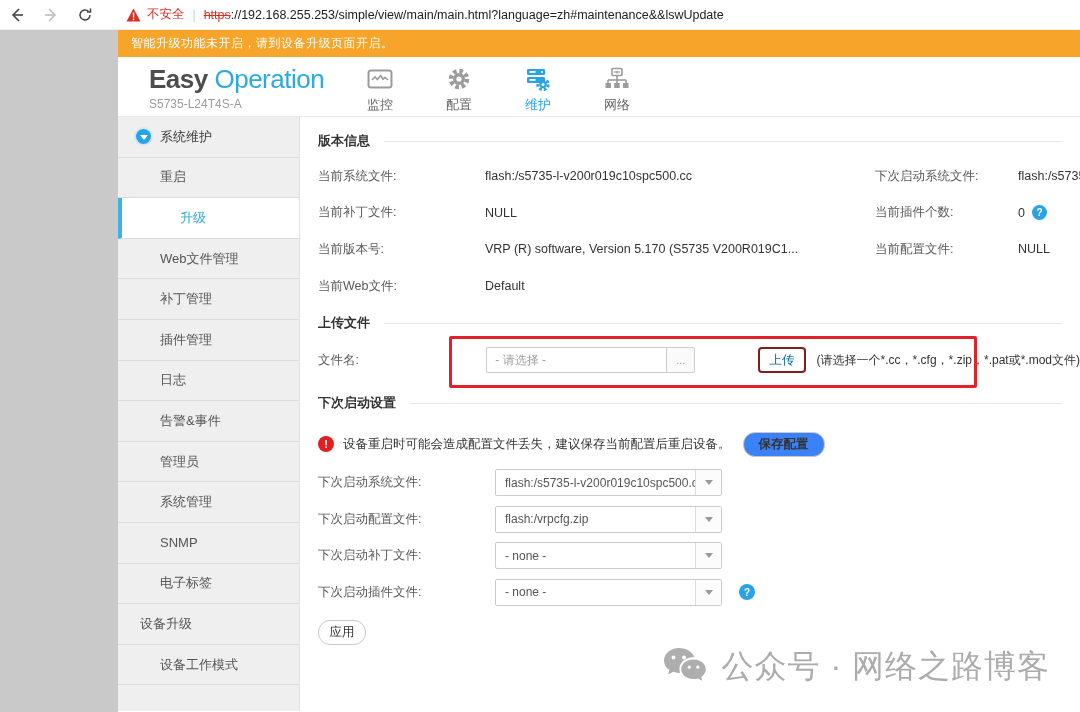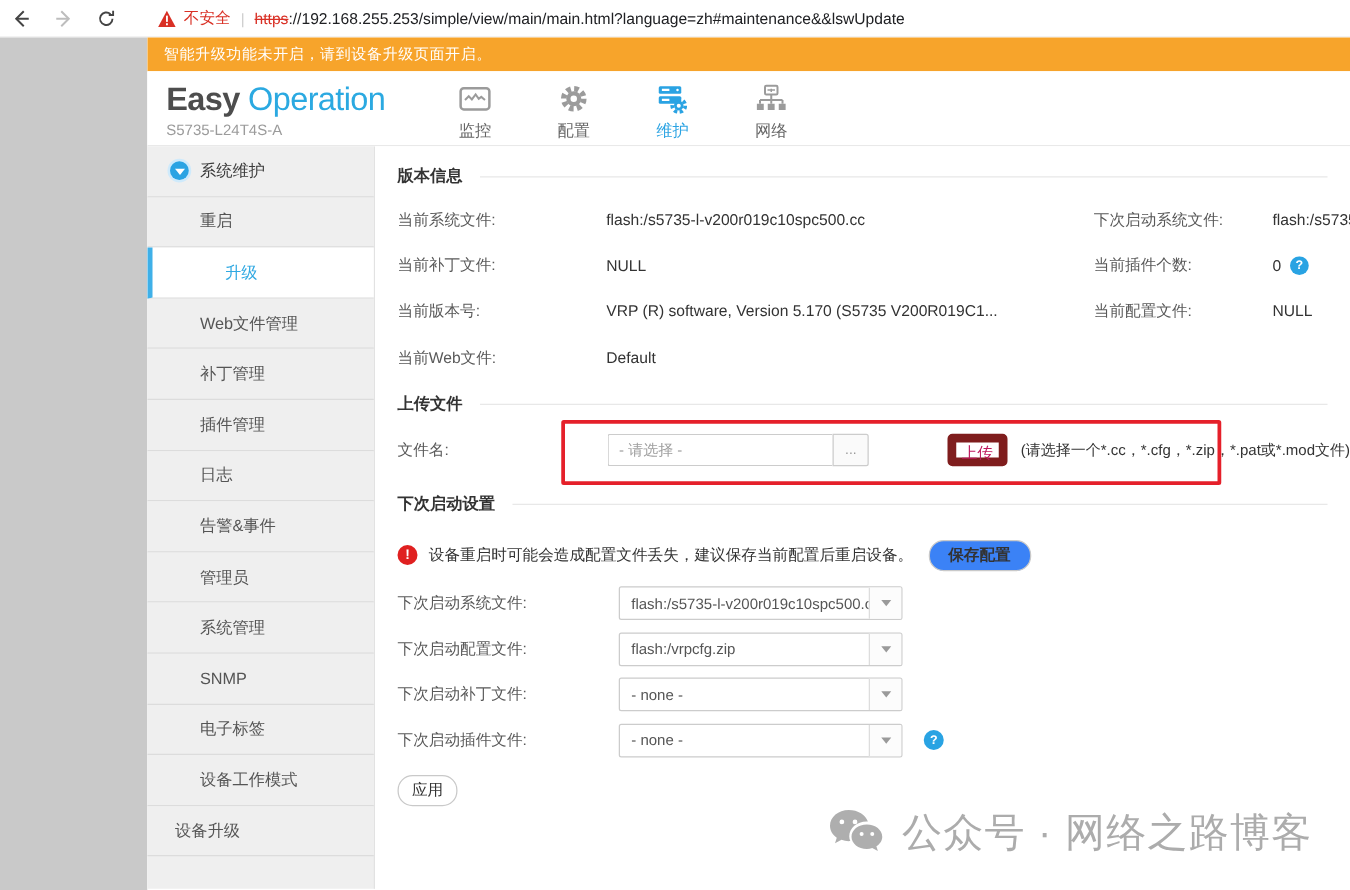--- a/index.html
+++ b/index.html
@@ -24,21 +24,21 @@
   
   .desktop-strip { position:absolute; left:0; top:30px; width:118px; height:682px; background:#c9c9c9; }
 
   
   .app { position:absolute; left:118px; top:30px; width:962px; height:682px; background:#fff; }
 
   .banner { height:27px; background:#f7a42b; color:#fff; font-size:12px;
     display:flex; align-items:center; padding-left:13px; letter-spacing:.5px; }
 
   .app-header { height:60px; background:#fff; position:relative; border-bottom:1px solid #e9e9e9; }
-  .logo { position:absolute; left:15px; top:7px; }
+  .logo { position:absolute; left:31px; top:7px; }
   .logo-line { font-size:26px; letter-spacing:-.5px; }
   .logo-easy { color:#4d4d4d; font-weight:bold; }
   .logo-op { color:#2ba9e1; font-weight:normal; }
   .logo-model { font-size:12px; color:#9b9b9b; margin-top:2px; }
 
   .tabs { position:absolute; left:232px; top:4px; display:flex; }
   .tab { width:60px; margin-right:19px; display:flex; flex-direction:column; align-items:center; cursor:pointer; }
   .tab-ico { height:30px; display:flex; align-items:flex-end; justify-content:center; }
   .tab-label { font-size:13px; color:#666; margin-top:5px; }
   .tab.active .tab-label { color:#2aa3e3; }
@@ -75,22 +75,22 @@
 
   .upload-row { display:flex; align-items:center; height:52px; font-size:12.5px; }
   .u-label { width:171px; color:#595959; }
   .file-pick { display:flex; }
   .file-input { width:180px; height:26px; border:1px solid #ccc; border-right:none;
     border-radius:2px 0 0 2px; font-size:12px; color:#999; padding:0 8px; outline:none; background:#fff; }
   .file-input::placeholder { color:#a0a0a0; }
   .browse-btn { width:29px; height:26px; border:1px solid #ccc; border-radius:0 2px 2px 0;
     background:#fafafa; color:#999; font-size:11px; display:flex; align-items:center;
     justify-content:center; cursor:pointer; }
-  .upload-btn { margin-left:63px; width:48px; height:26px; border:7px solid #7f1d1d; border-radius:4px;
-    background:#fff; font-size:12.5px; color:#be185d; cursor:pointer; }
+  .upload-btn { margin-left:63px; width:48px; height:26px; border:2px solid #7f1d1d; border-radius:4px;
+    background:#fff; font-size:12.5px; color:#0369a1; cursor:pointer; }
   .upload-hint { margin-left:11px; color:#333; font-size:12px; white-space:nowrap; }
 
   .warn-row { display:flex; align-items:center; margin-top:17px; height:26px; font-size:12.5px; color:#333; }
   .warn-ico { width:16px; height:16px; border-radius:50%; background:#e02020; color:#fff;
     font-size:11px; font-weight:bold; display:inline-flex; align-items:center; justify-content:center;
     margin-right:9px; flex:0 0 auto; }
   .save-btn { margin-left:12px; height:25px; padding:0 15px; border:1px solid #c9c9c9;
     border-radius:12px; background:#3b82f6; font-size:12.5px; font-weight:bold; color:#333; cursor:pointer; }
 
   .sel-row { display:flex; align-items:center; height:27px; margin-top:9.5px; font-size:12.5px; }
@@ -253,25 +253,25 @@
         </div>
       <div class="side-item">
           <span>系统管理</span>
         </div>
       <div class="side-item">
           <span>SNMP</span>
         </div>
       <div class="side-item">
           <span>电子标签</span>
         </div>
-      <div class="side-item">
-          <span>设备工作模式</span>
-        </div>
       <div class="side-item side-top">
           <span>设备升级</span>
+        </div>
+      <div class="side-item">
+          <span>设备工作模式</span>
         </div>
     </div>
 
     <div class="content">
 
       <div class="sec-title" style="margin-top:13px;text-align:right;">
         <span class="t">版本信息</span>
           <span class="rule"></span>
       </div>
 

